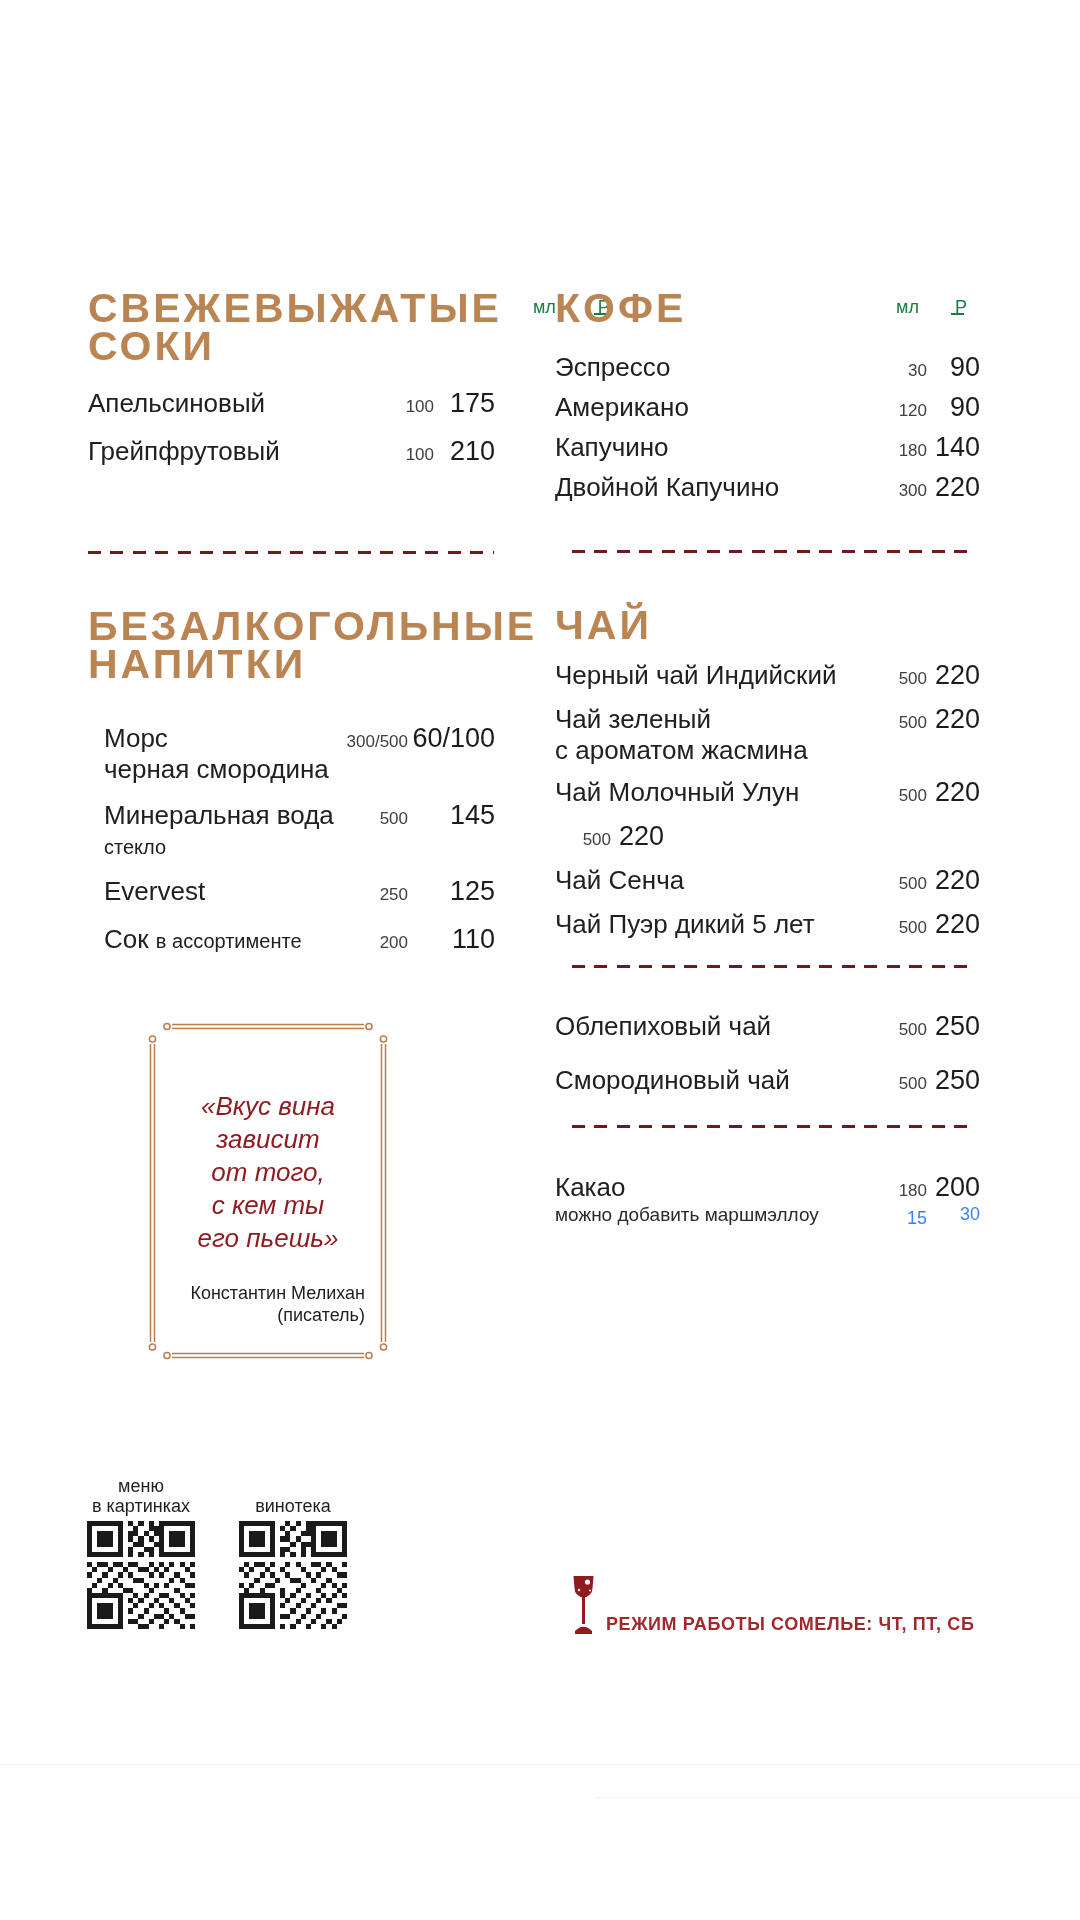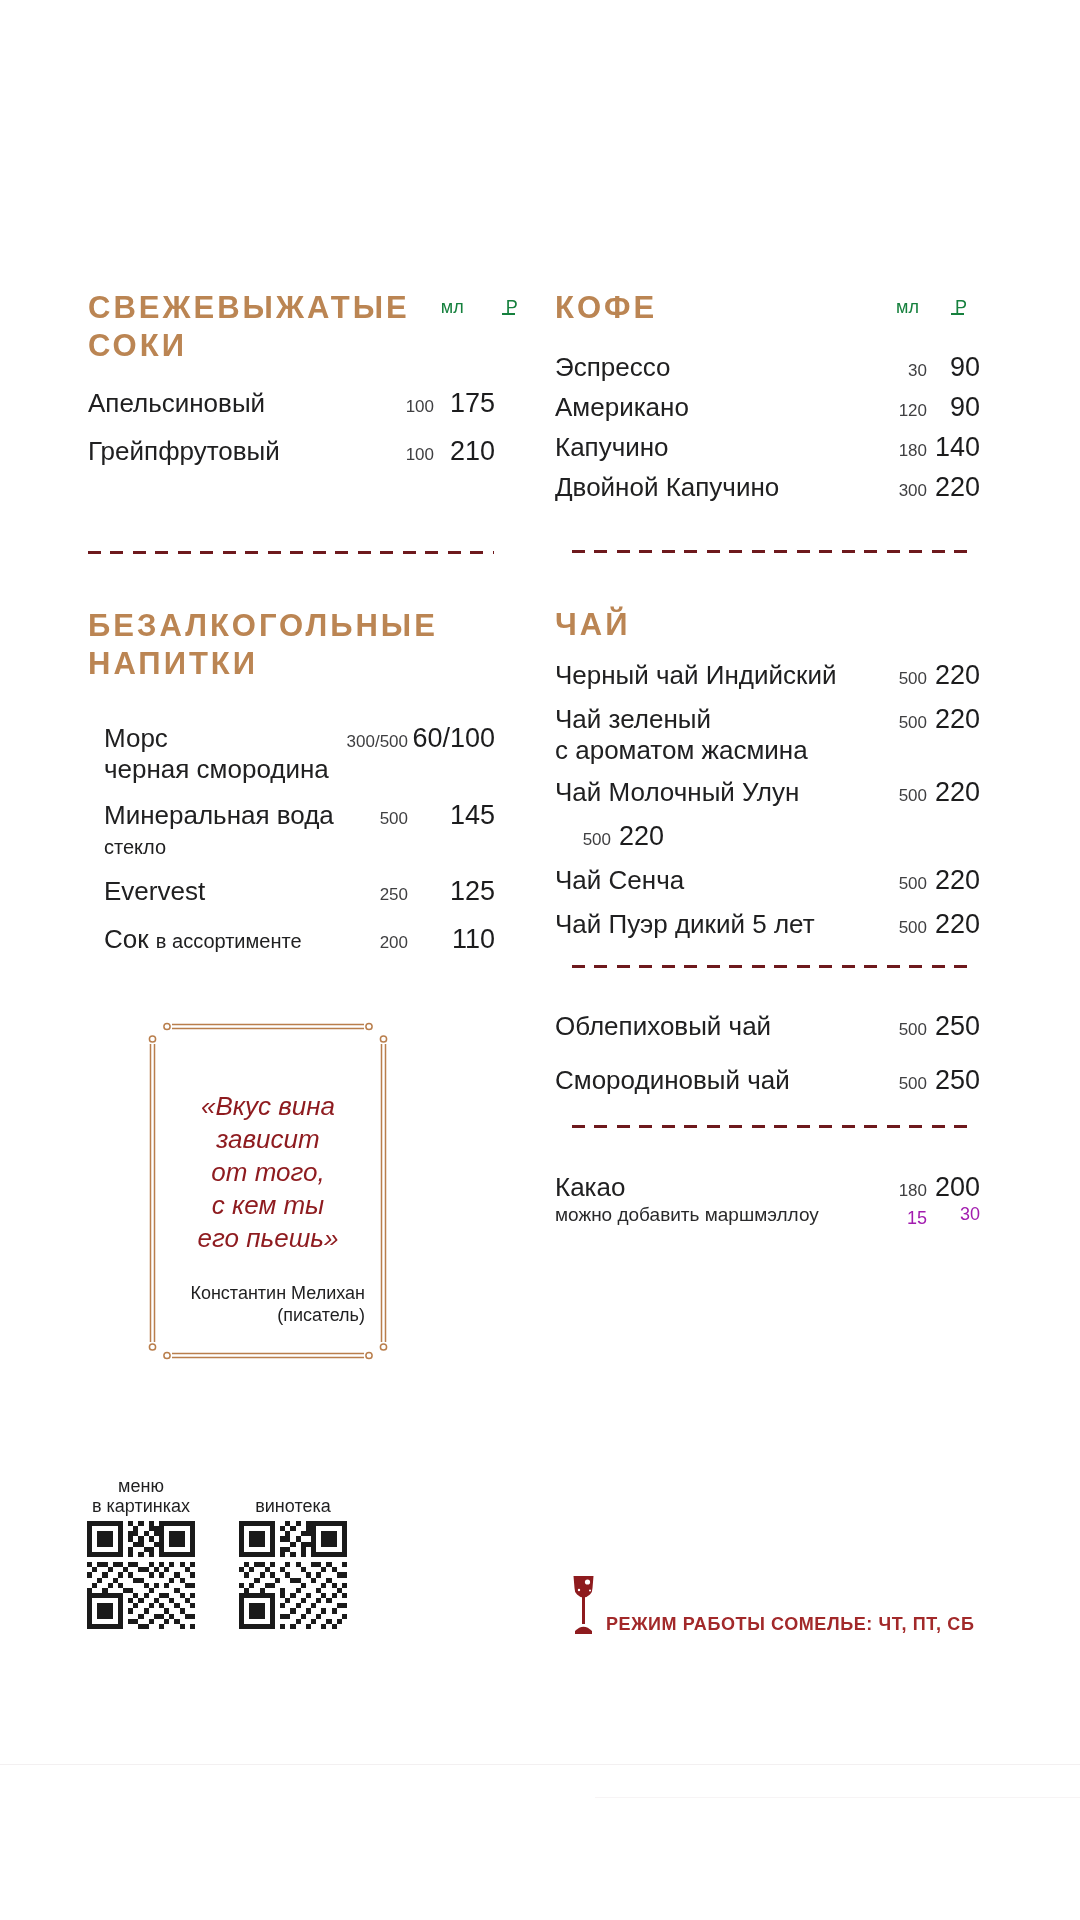--- a/index.html
+++ b/index.html
@@ -3,21 +3,21 @@
 <meta charset="utf-8">
 <style>
   html,body{margin:0;padding:0;background:#e9e9e9;}
   .page{
     position:relative;width:1080px;height:1920px;margin:0 auto;background:#ffffff;
     font-family:"Liberation Sans", sans-serif;color:#1f1f20;overflow:hidden;
   }
   .abs{position:absolute;}
   
   .sec-head{display:flex;justify-content:space-between;align-items:flex-start;}
-  .sec-title{font-weight:bold;font-size:31px;line-height:38px;letter-spacing:3px;color:#bb8553;}
+  .sec-title{font-weight:bold;font-size:41px;line-height:38px;letter-spacing:3px;color:#bb8553;}
   .units{display:flex;margin-top:7px;color:#15803d;font-size:18px;line-height:22px;flex:none;}
   
   .rub{position:relative;display:inline-block;}
   .rub::after{content:"";position:absolute;left:-4px;bottom:3px;width:13px;height:1.6px;background:currentColor;}
   
   .row{display:flex;align-items:baseline;font-size:26px;line-height:30px;color:#202021;}
   .nm{flex:1;min-width:0;}
   .nm2{display:block;font-size:26px;line-height:33px;}
   .note{font-size:20px;color:#202021;}
   .vol{font-size:17px;color:#3f3f41;white-space:nowrap;}
@@ -33,21 +33,21 @@
   
   .rrow .vol{width:56px;text-align:right;}
   .rrow .prc{width:53px;}
   .rhead .u-vol{width:56px;text-align:right;padding-right:8px;box-sizing:border-box;}
   .rhead .u-cur{width:53px;text-align:right;padding-right:13px;box-sizing:border-box;}
   .mb14{margin-bottom:14px;} .mb10{margin-bottom:10px;} .mb6{margin-bottom:6px;} .mb20{margin-bottom:20px;}
   
   .dash{height:3px;background:repeating-linear-gradient(90deg,#6e191d 0 13px,transparent 13px 22.5px);}
   
   .stack span{display:block;}
-  .stack .sm{font-size:18px;line-height:24px;color:#a21caf;}
+  .stack .sm{font-size:18px;line-height:24px;color:#3b82f6;}
   .note-under{display:block;font-size:19px;line-height:26px;color:#2a2a2b;}
   
   .quote-box{box-sizing:border-box;text-align:center;}
   .quote-line{font-size:26px;line-height:33px;font-style:italic;color:#8e1b1f;}
   .quote-author{margin-top:27px;text-align:right;padding-right:25px;font-size:18px;line-height:22px;color:#1f1f20;}
   
   .qr-wrap{display:flex;gap:44px;}
   .qr-cell{width:108px;display:flex;flex-direction:column;align-items:center;}
   .qr-label{height:42px;display:flex;flex-direction:column;justify-content:flex-end;text-align:center;font-size:18px;line-height:20px;color:#1f1f20;}
   .qr-svg{margin-top:5px;}

